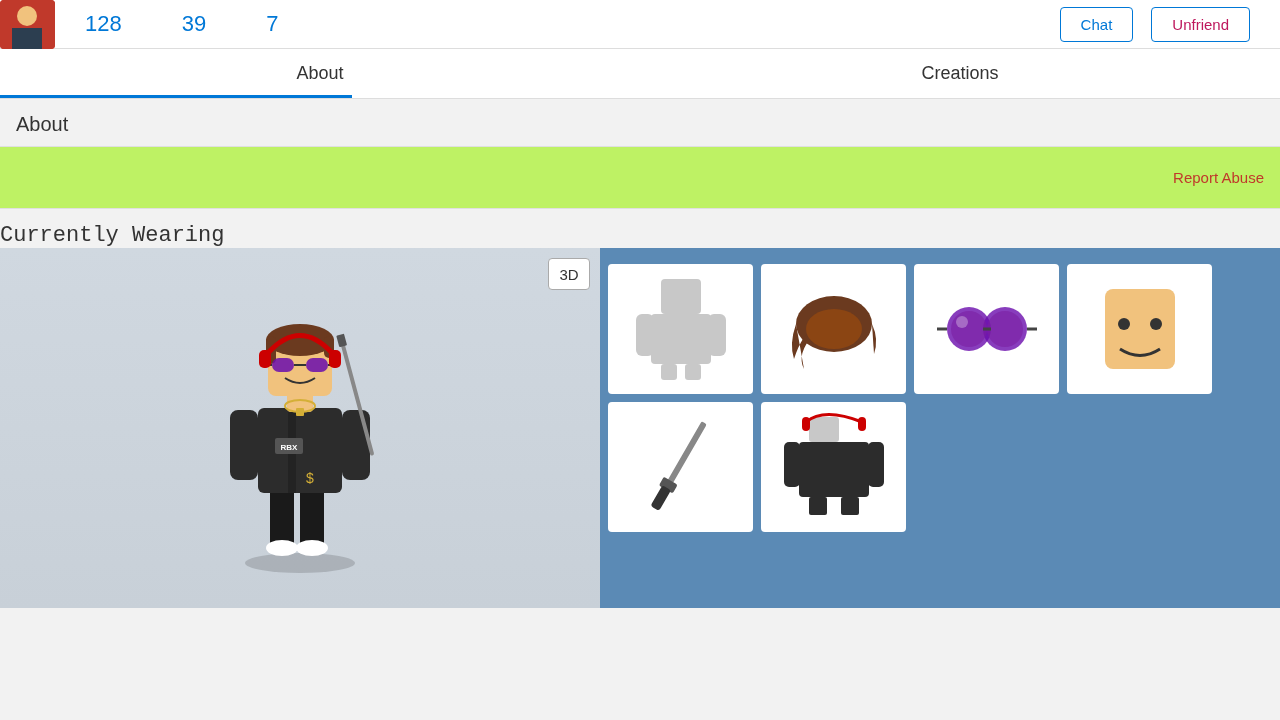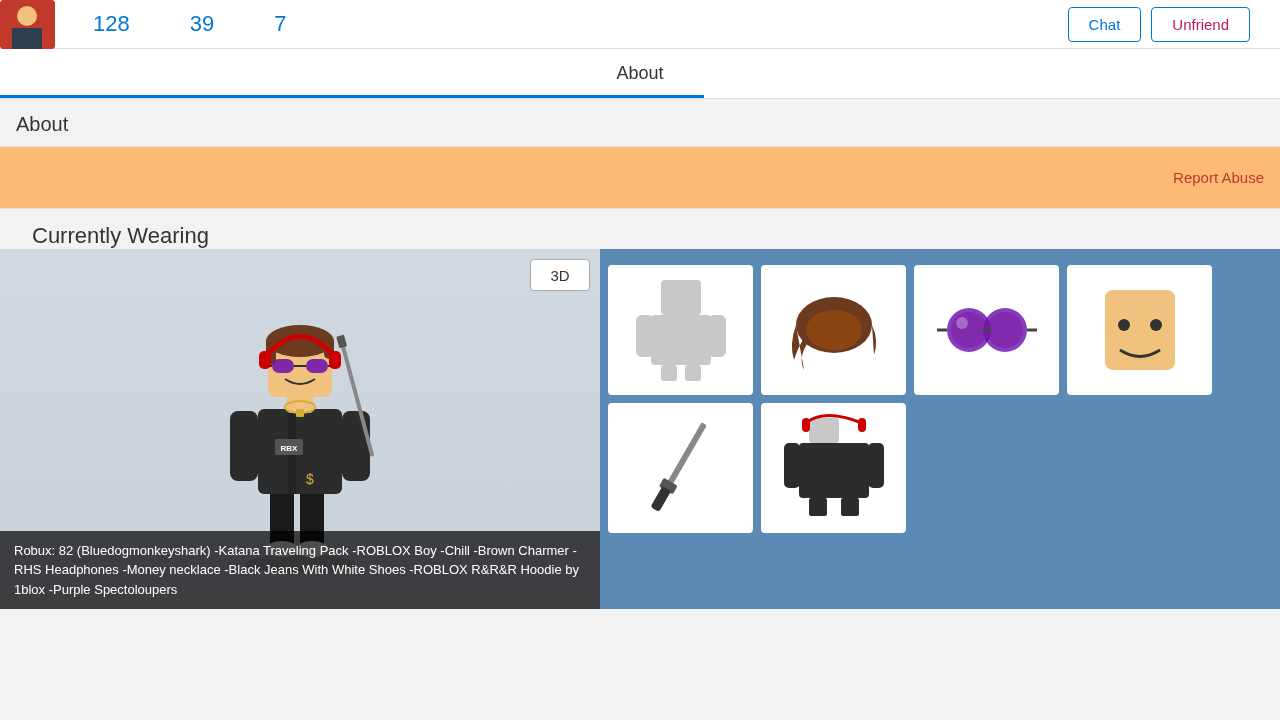--- a/index.html
+++ b/index.html
@@ -34,33 +34,33 @@
     .avatar-img::after {
       content: '';
       display: block;
       width: 100%;
       height: 100%;
       background: radial-gradient(circle at 40% 35%, rgba(255,255,255,0.3) 10%, transparent 50%);
     }
     .stats-area {
       display: flex;
       gap: 60px;
-      margin-left: 38px;
+      margin-left: 30px;
       align-items: center;
     }
     .stat-number {
       font-size: 22px;
       color: #0078d7;
       font-weight: normal;
     }
     .action-buttons {
       position: absolute;
       right: 30px;
       display: flex;
-      gap: 10px;
+      gap: 18px;
     }
     .btn-chat {
       padding: 8px 20px;
       border: 1px solid #0078d7;
       background: white;
       color: #0078d7;
       border-radius: 4px;
       font-size: 15px;
       cursor: pointer;
     }
@@ -107,41 +107,42 @@
       background: #f2f2f2;
       padding: 14px 16px 0 16px;
     }
     .about-heading {
       font-size: 20px;
       color: #333;
     }
 
     
     .divider-area {
-      background: #fdba74;
+      background: #bef264;
       margin-top: 10px;
       padding: 22px 16px;
       border-top: 1px solid #e0e0e0;
       border-bottom: 1px solid #e0e0e0;
       display: flex;
       justify-content: flex-end;
       align-items: center;
       min-height: 44px;
     }
     .report-abuse-link {
       color: #c0392b;
       font-size: 15px;
       text-decoration: none;
       cursor: pointer;
     }
 
     
     .currently-wearing-section {
       background: #f2f2f2;
-      padding: 14px 0 0 32px;
+      padding: 14px 0 0 0;
+      font-family: Liberation Mono, monospace;
     }
     .currently-wearing-heading {
       font-size: 22px;
       color: #333;
       font-weight: normal;
     }
 
     
     .content-area {
       display: flex;
@@ -159,21 +160,21 @@
       align-items: center;
       justify-content: center;
       overflow: hidden;
     }
 
     
     .btn-3d {
       position: absolute;
       top: 10px;
       right: 10px;
-      width: 60px;
+      width: 42px;
       height: 32px;
       border: 1px solid #aaa;
       background: white;
       border-radius: 4px;
       font-size: 15px;
       color: #333;
       cursor: pointer;
       display: flex;
       align-items: center;
       justify-content: center;
@@ -251,20 +252,23 @@
   <div class="action-buttons">
     <button class="btn-chat">Chat</button>
     <button class="btn-unfriend">Unfriend</button>
   </div>
 </div>
 
 <div class="tabs-bar">
   <div class="tab active">
     <span>About</span>
   </div>
+  <div class="tab">
+    <span>Creations</span>
+  </div>
 </div>
 
 <div class="about-section">
   <span class="about-heading">About</span>
 </div>
 
 <div class="divider-area">
   <a class="report-abuse-link">Report Abuse</a>
 </div>
 
@@ -322,23 +326,20 @@
         <rect x="89" y="72" width="12" height="18" rx="5" fill="#cc0000"></rect>
         <rect x="159" y="72" width="12" height="18" rx="5" fill="#cc0000"></rect>
 
         <path d="M115,100 Q130,110 145,100" fill="none" stroke="#333" stroke-width="2"></path>
 
         <ellipse cx="130" cy="128" rx="15" ry="6" fill="none" stroke="#d4af37" stroke-width="2"></ellipse>
         <rect x="126" y="130" width="8" height="8" rx="1" fill="#d4af37"></rect>
       </svg>
     </div>
 
-    <div class="caption-overlay">
-      <span>Robux: 82 (Bluedogmonkeyshark) -Katana Traveling Pack -ROBLOX Boy -Chill -Brown Charmer -RHS Headphones -Money necklace -Black Jeans With White Shoes -ROBLOX R&amp;R&amp;R Hoodie by 1blox -Purple Spectoloupers</span>
-    </div>
   </div>
 
   <div class="items-grid-side">
 
     <div class="items-row">
 
       <div class="item-card">
         <svg viewBox="0 0 120 110" width="120" height="110">
           <rect x="40" y="5" width="40" height="35" rx="4" fill="#c8c8c8"></rect>
           <rect x="30" y="40" width="60" height="50" rx="4" fill="#c8c8c8"></rect>

